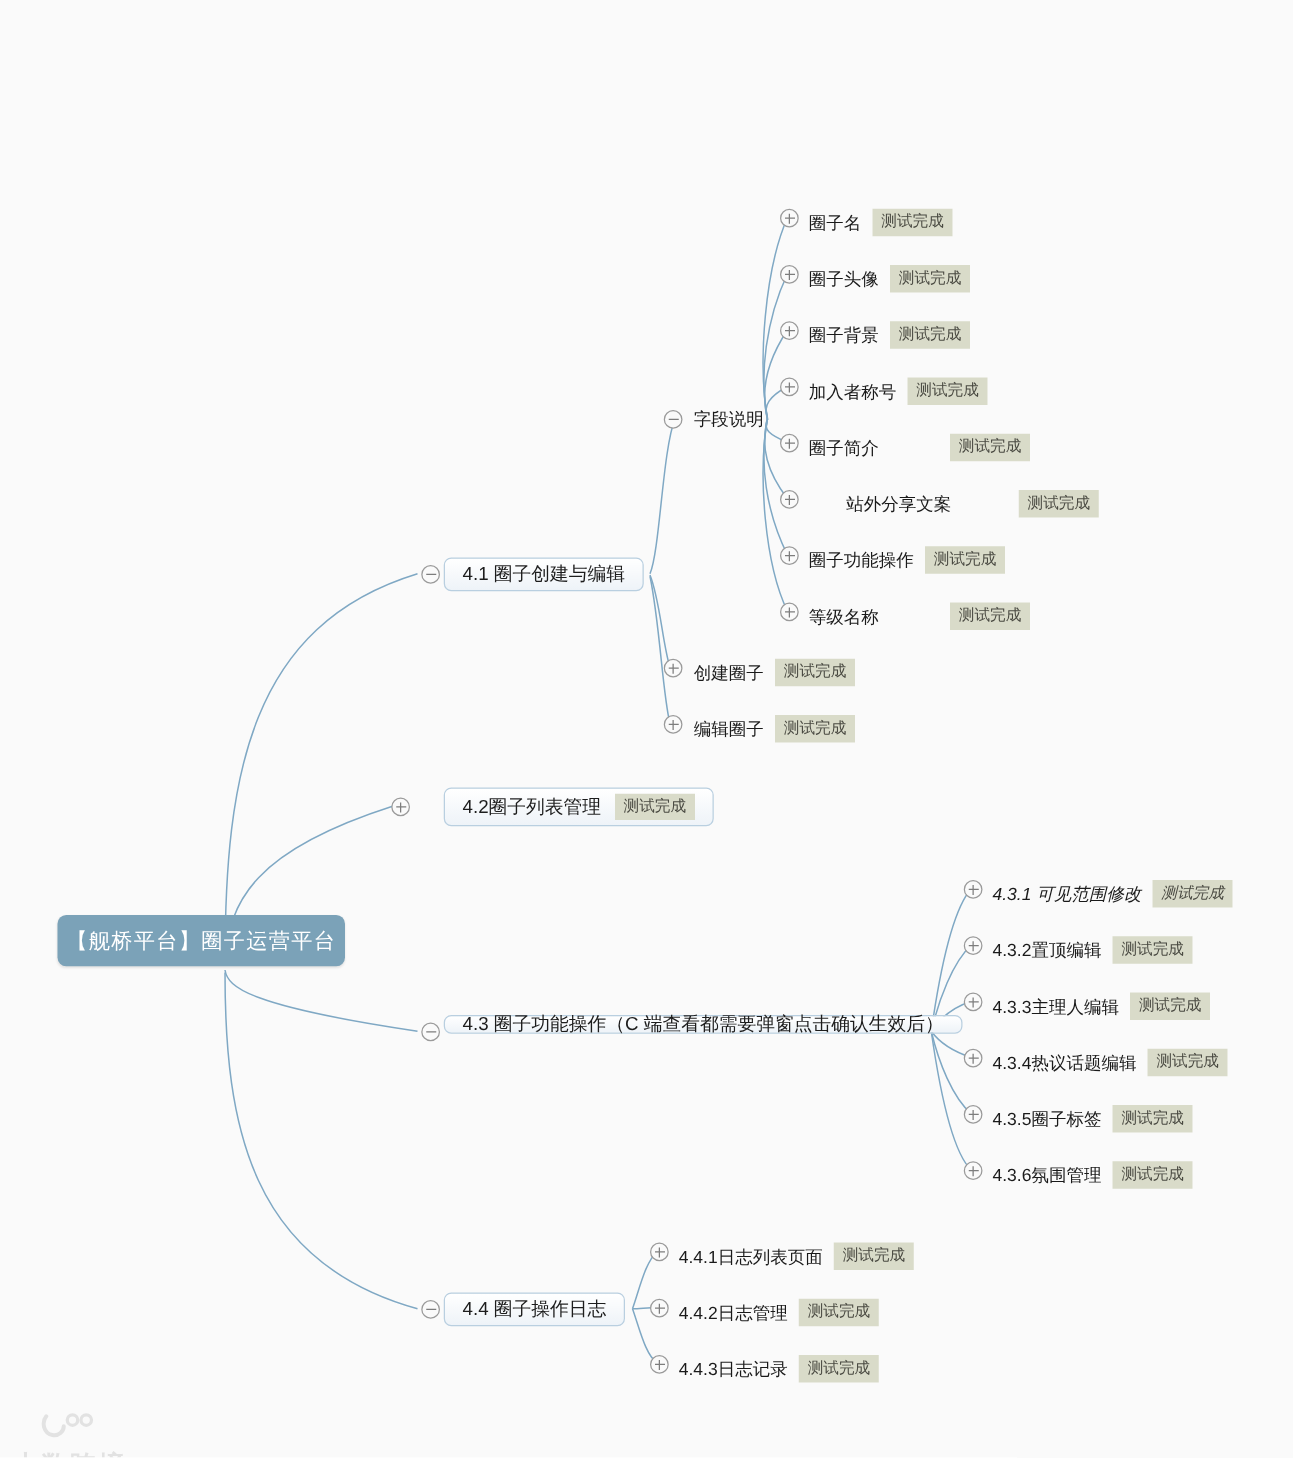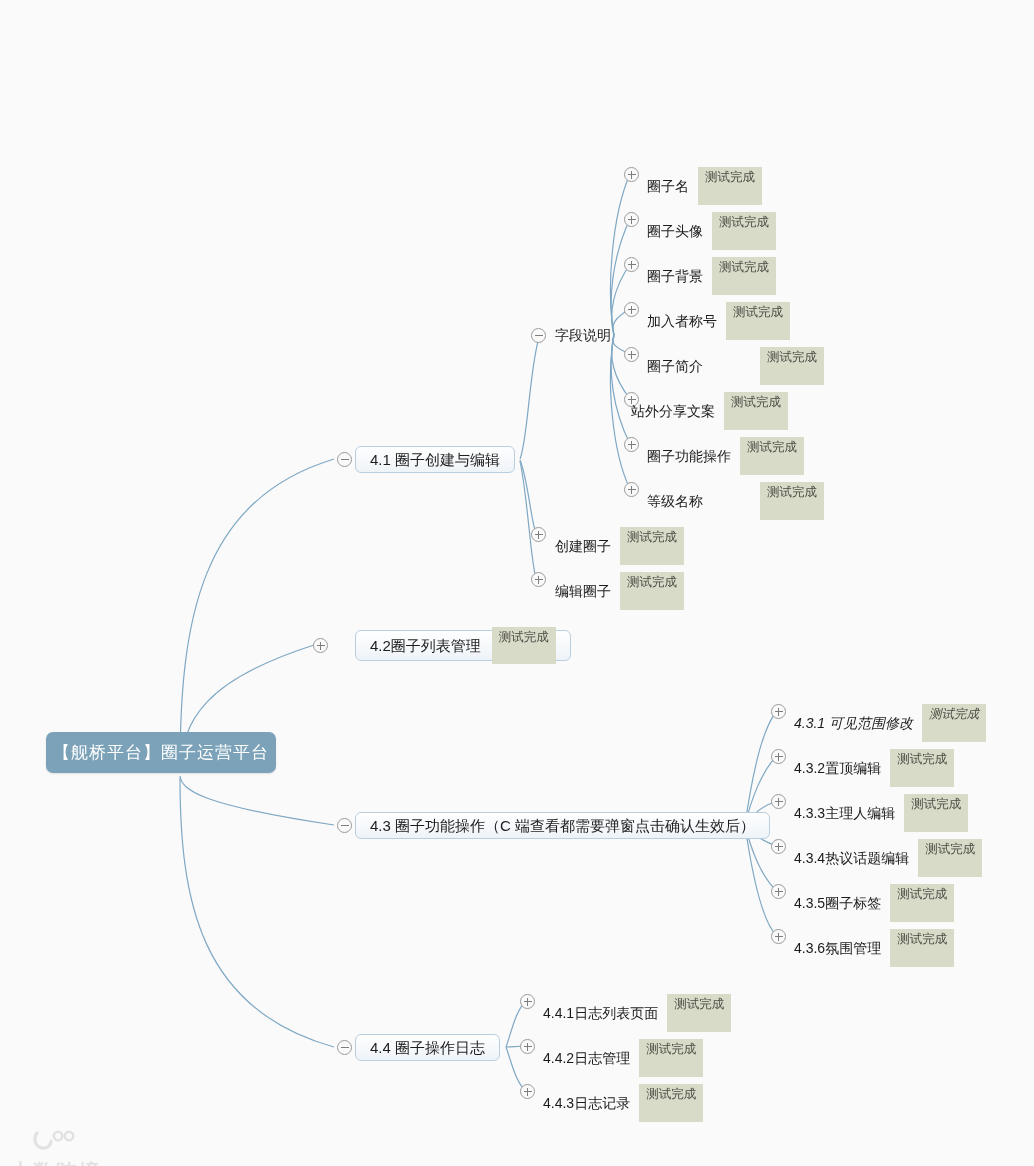--- a/index.html
+++ b/index.html
@@ -64,21 +64,21 @@
     color: #1a1a1a;
     line-height: 1;
   }
 
   
   .tag {
     display: inline-block;
     background: #d9dbc9;
     color: #4a4a42;
     font-size: 12.5px;
-    padding: 4px 7px 21px 7px;
+    padding: 4px 7px 5px 7px;
     margin-left: 9px;
     line-height: 1;
     white-space: nowrap;
   }
   .box-node .tag { margin-left: 11px; }
 
   
   .toggle {
     position: absolute;
     width: 15px;
@@ -200,21 +200,21 @@
     <span class="tag">测试完成</span>
   </div>
 
   <div class="toggle plus" style="left:624px; top:347px;"></div>
   <div class="text-node" style="left:647px; top:347px;gap:48px;">
     <span>圈子简介</span>
     <span class="tag">测试完成</span>
   </div>
 
   <div class="toggle plus" style="left:624px; top:392px;"></div>
-  <div class="text-node" style="left:631px; top:392px;">
+  <div class="text-node" style="left:677px; top:392px;gap:45px;">
     <span>站外分享文案</span>
     <span class="tag">测试完成</span>
   </div>
 
   <div class="toggle plus" style="left:624px; top:437px;"></div>
   <div class="text-node" style="left:647px; top:437px;">
     <span>圈子功能操作</span>
     <span class="tag">测试完成</span>
   </div>
 
@@ -236,21 +236,21 @@
     <span class="tag">测试完成</span>
   </div>
 
   <div class="toggle plus" style="left:313px; top:638px;"></div>
   <div class="box-node" style="left:355px; top:630px; height:31px;">
     <span class="node-text">4.2圈子列表管理</span>
     <span class="tag">测试完成</span>
   </div>
 
   <div class="toggle" style="left:337px; top:818px;"></div>
-  <div class="box-node" style="left:355px; top:812px; height:27px;">
+  <div class="box-node" style="left:355px; top:812px; height:15px;">
     <span class="node-text">4.3 圈子功能操作（C 端查看都需要弹窗点击确认生效后）</span>
   </div>
 
   <div class="toggle plus" style="left:771px; top:704px;"></div>
   <div class="text-node" style="left:794px; top:704px;font-style:italic;">
     <span>4.3.1 可见范围修改</span>
     <span class="tag">测试完成</span>
   </div>
 
   <div class="toggle plus" style="left:771px; top:749px;"></div>

